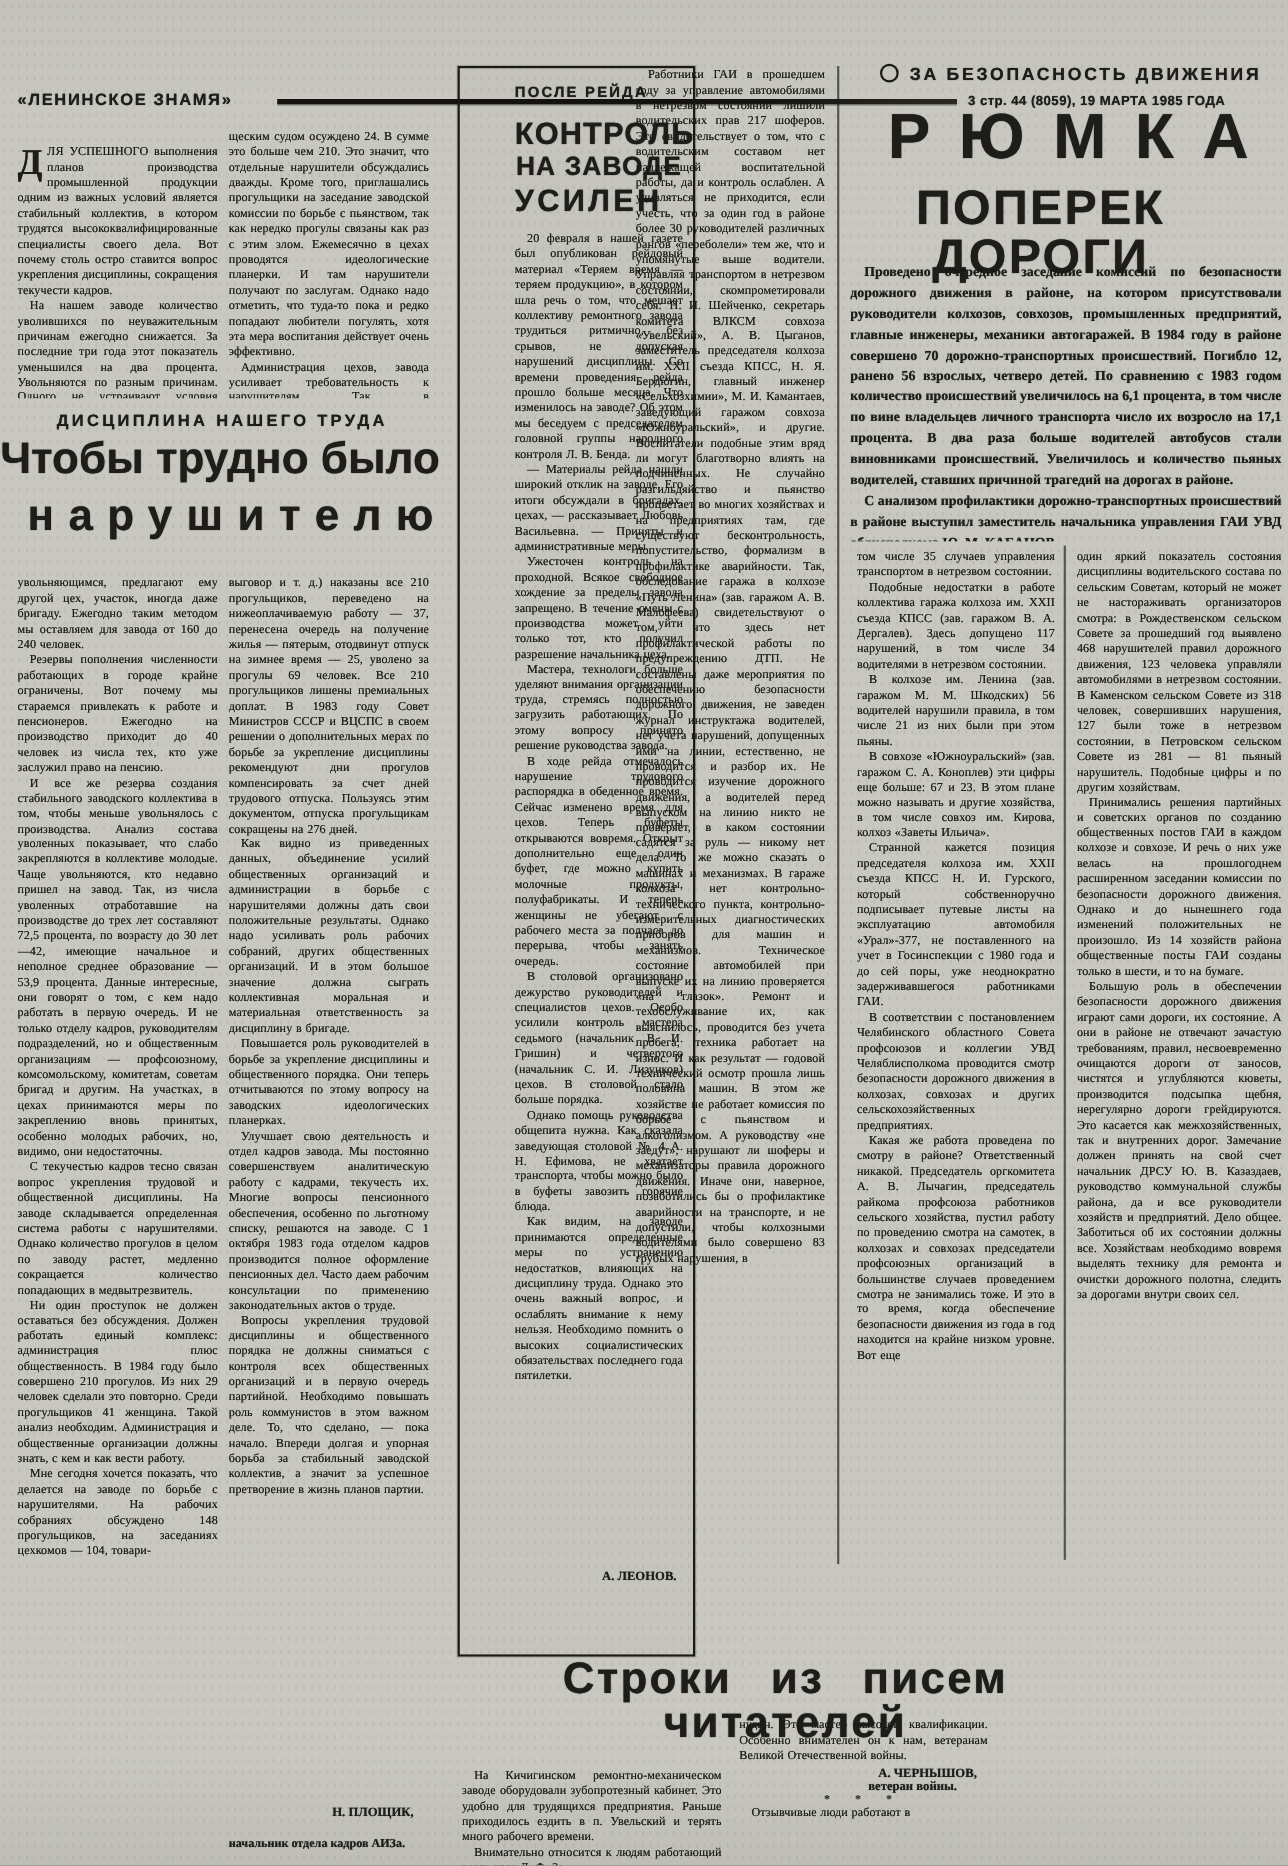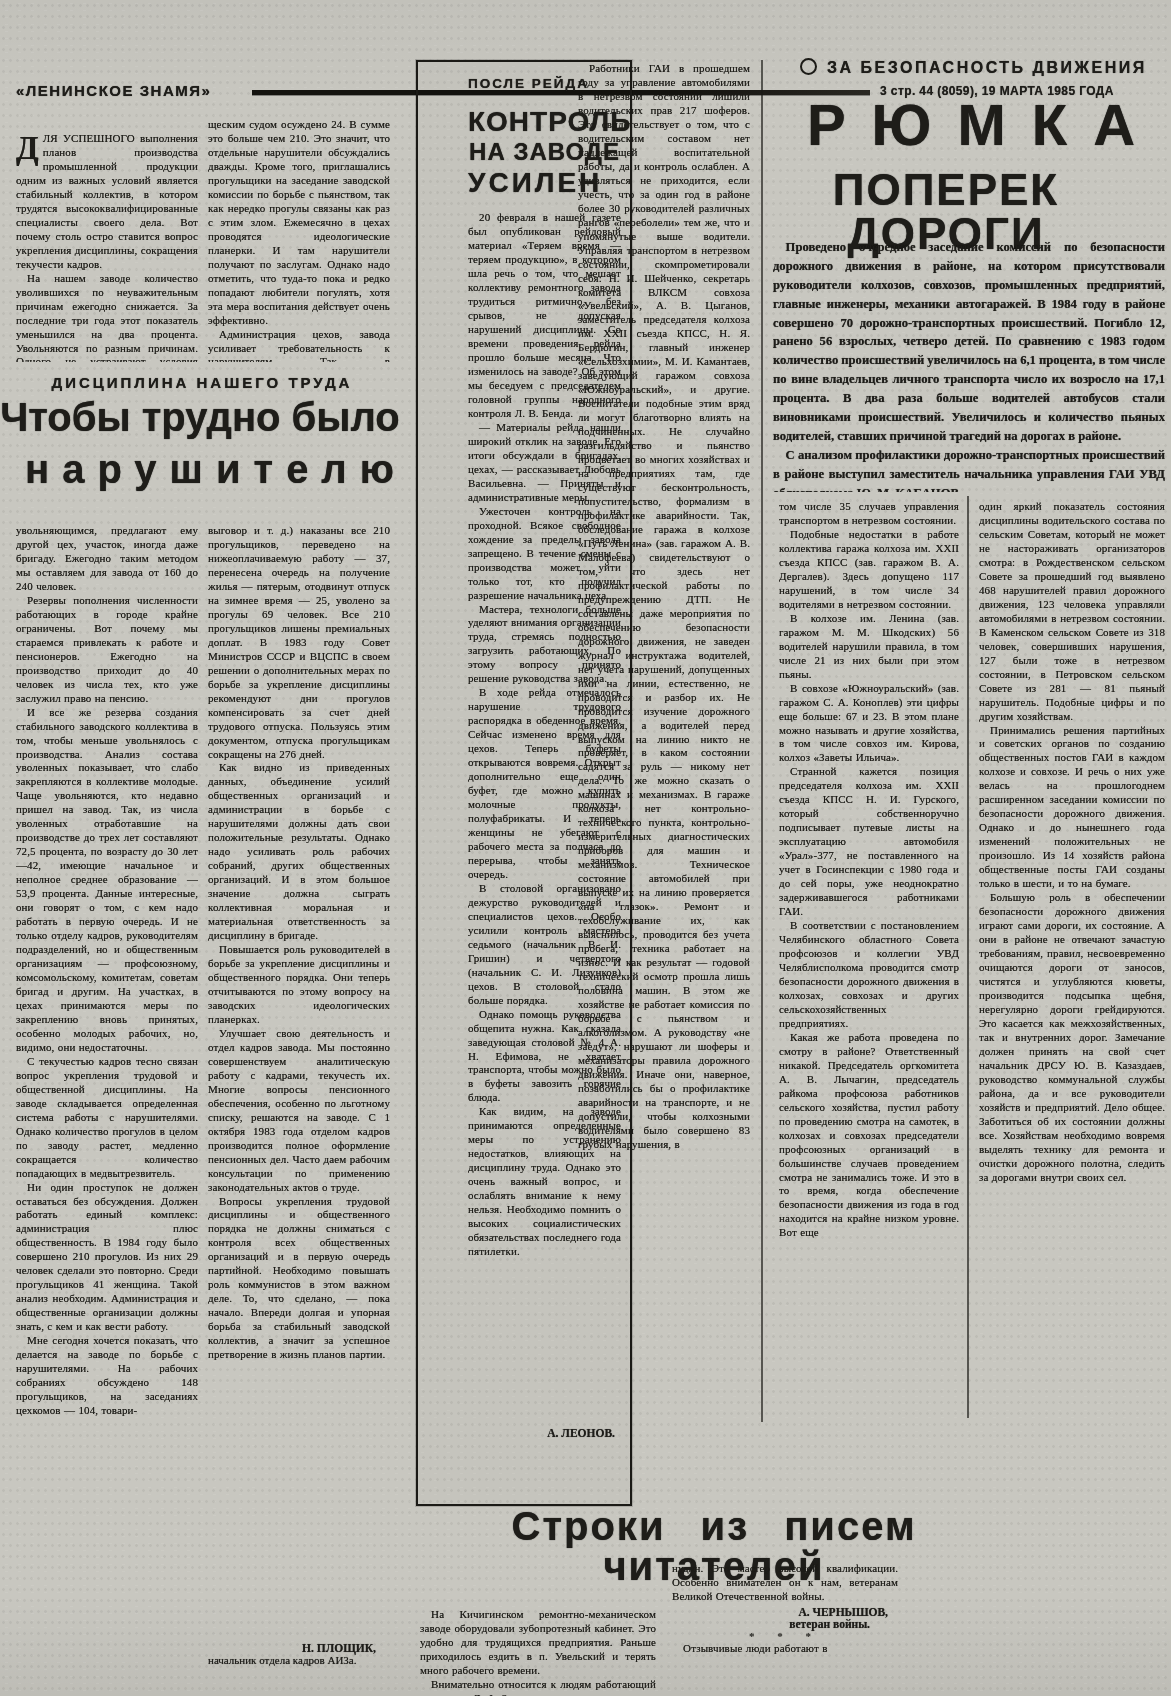--- a/index.html
+++ b/index.html
@@ -22,21 +22,21 @@
     hyphens:auto;
   }
   .sans{font-family:"Liberation Sans","DejaVu Sans",sans-serif;}
   .masthead-title{font-weight:bold;font-size:15px;letter-spacing:1.5px;text-shadow:0 0 .8px rgba(0,0,0,.8);}
   .masthead-rule{background:linear-gradient(90deg,#14130f 70%,#2a2823);box-shadow:0 1px 0 rgba(0,0,0,.35);}
   .issue-info{font-weight:bold;font-size:12px;white-space:nowrap;letter-spacing:.4px;text-shadow:0 0 .8px rgba(0,0,0,.7);}
   .kicker{font-weight:bold;text-align:center;letter-spacing:3px;font-size:15px;text-shadow:0 0 .8px rgba(0,0,0,.8);}
   .headline{font-weight:bold;text-align:center;text-shadow:0 0 1px rgba(0,0,0,.85);}
   .dropcap{float:left;font-size:33px;line-height:.85;font-weight:bold;padding:2px 4px 0 0;font-family:"Liberation Serif",serif;}
   .sig{font-weight:bold;font-size:11.5px;text-align:right;text-shadow:0 0 .7px rgba(0,0,0,.7);}
-  .sig-role{font-weight:normal;font-size:11px;text-align:left;text-shadow:0 0 .7px rgba(0,0,0,.7);}
+  .sig-role{font-weight:bold;font-size:11px;text-align:left;text-shadow:0 0 .7px rgba(0,0,0,.7);margin-top:16px;}
   .vrule{width:1.5px;background:rgba(25,24,20,.65);}
   .boxed{border:2.5px solid #1b1a16;box-shadow:0 0 0 1px rgba(0,0,0,.15);}
   .circle-bullet{display:inline-block;width:13px;height:13px;border:2.5px solid #1b1a16;border-radius:50%;vertical-align:-2px;margin-right:10px;}
   .intro-bold{font-weight:bold;font-size:12.6px;line-height:1.5;text-align:justify;white-space:pre-line;overflow:hidden;text-shadow:0 0 .7px rgba(0,0,0,.7);}
   .letters-sep{text-align:center;font-weight:bold;letter-spacing:10px;font-size:11px;}
 </style>
 </head>
 <body>
 
 <div class="page">

